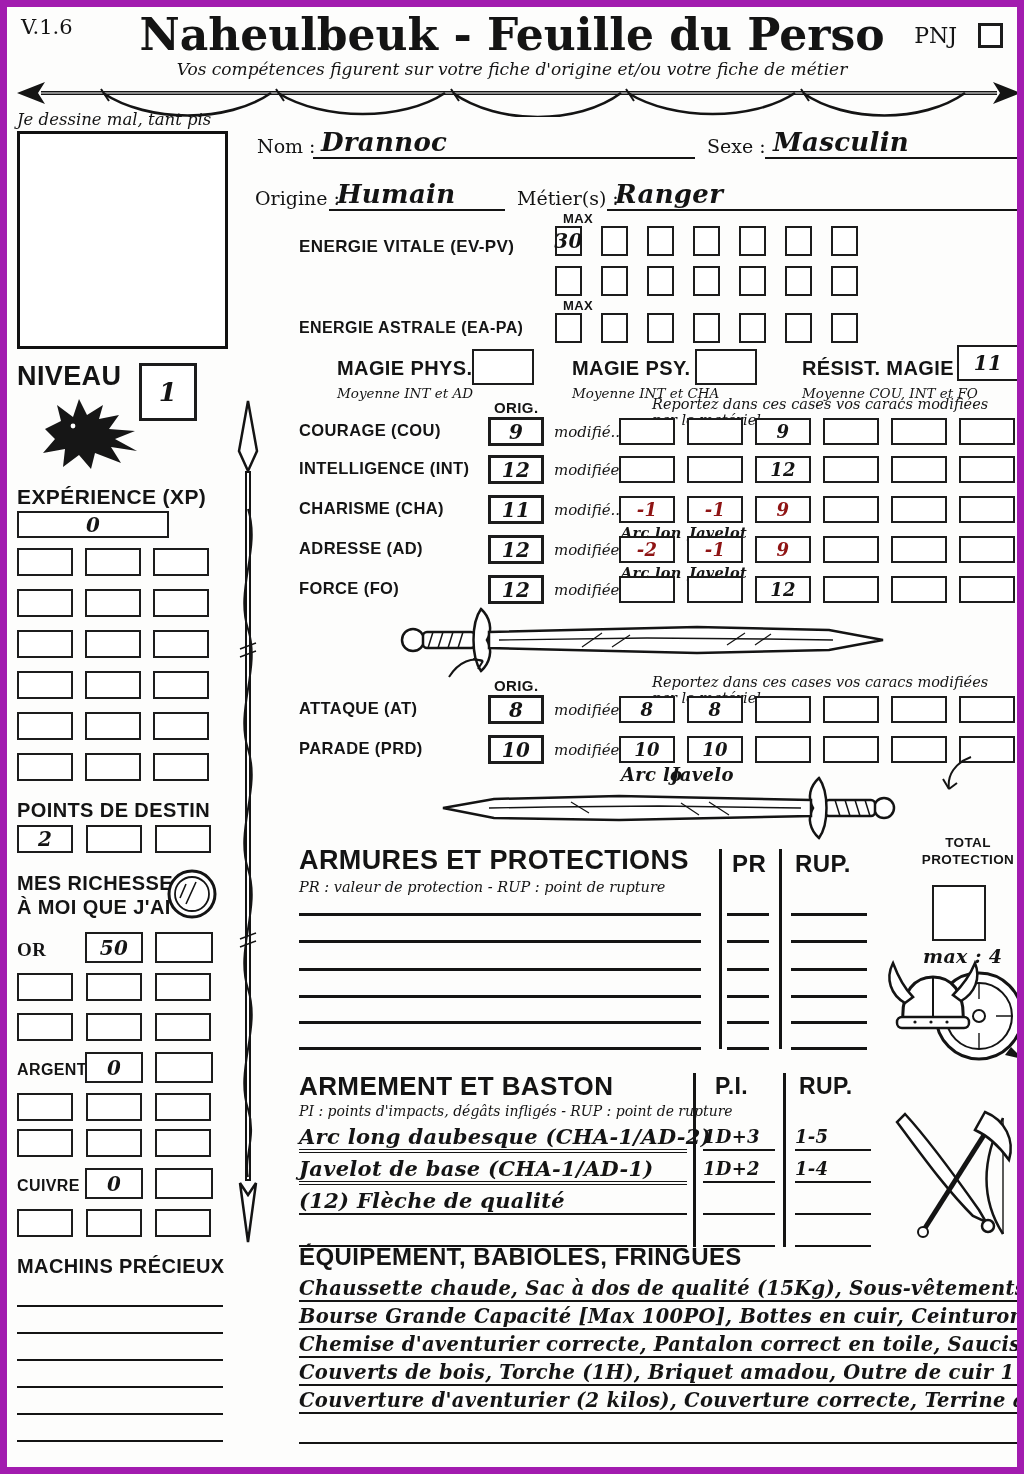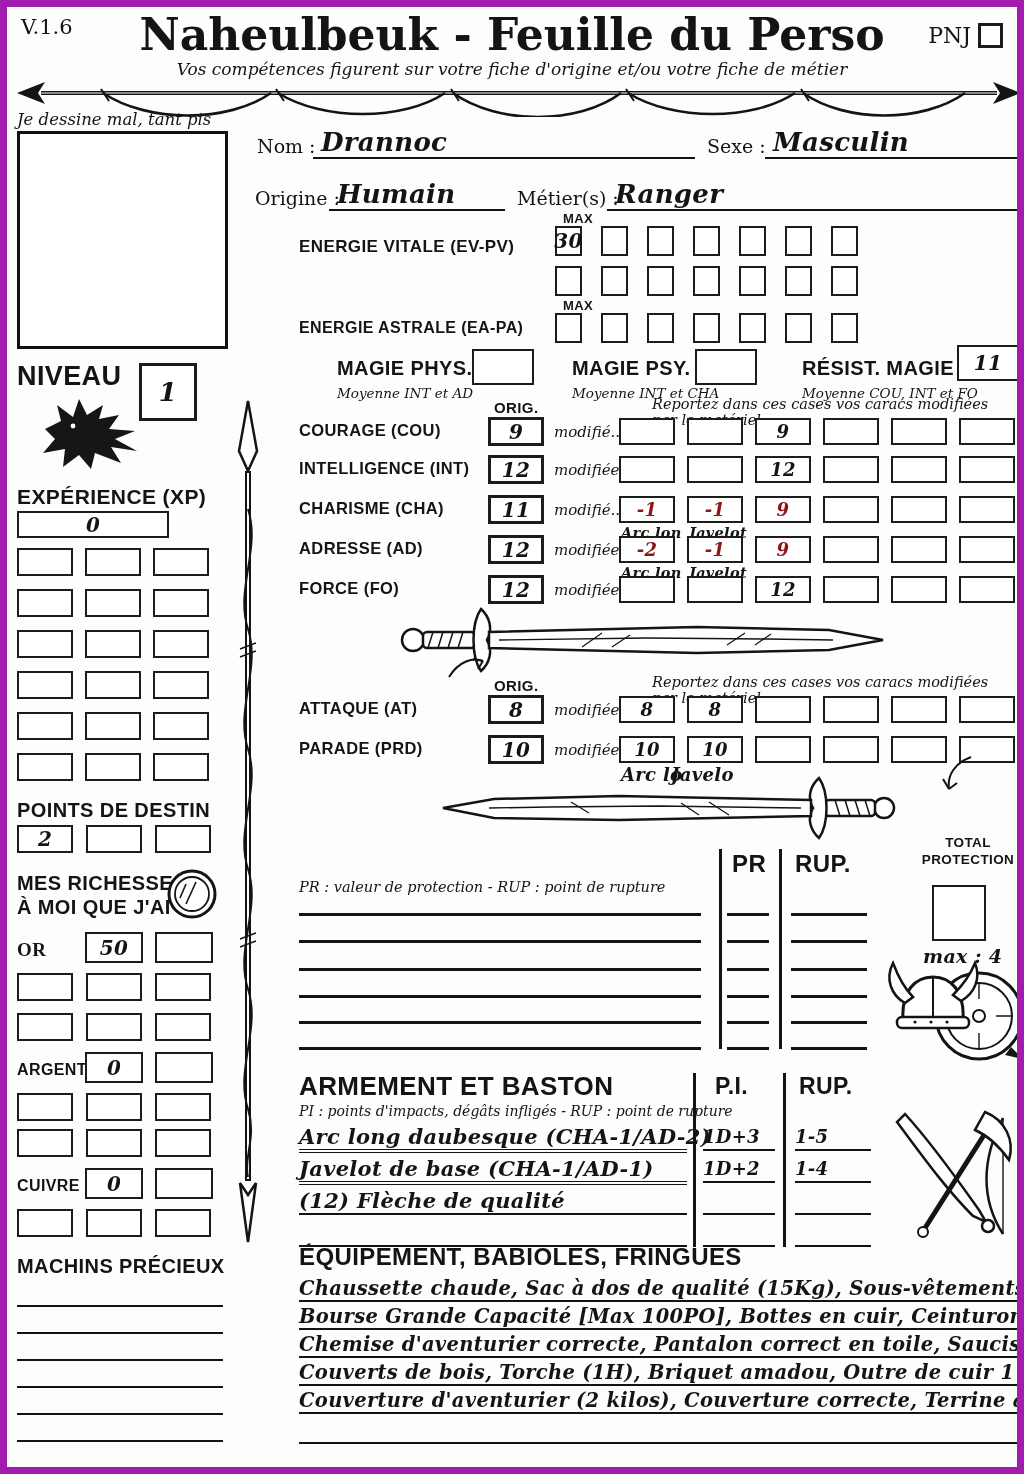--- a/index.html
+++ b/index.html
@@ -46,21 +46,21 @@
   .picell .hw{font-size:18px;line-height:24px;}
   svg{display:block;}
 </style>
 </head>
 <body>
 
 <div id="page">
 
   <div class="abs serif" style="left:14px;top:8px;font-size:21px;">V.1.6</div>
   <div class="abs serif" style="left:0;top:2px;width:100%;text-align:center;font-size:44px;font-weight:bold;">Naheulbeuk - Feuille du Perso</div>
-  <div class="abs" style="right:14px;top:16px;display:flex;align-items:center;gap:7px;">
+  <div class="abs" style="right:14px;top:16px;display:flex;align-items:center;gap:21px;">
     <span class="serif" style="font-size:22px;">PNJ</span>
     <span class="box" style="width:25px;height:25px;border-width:3px;"></span>
   </div>
   <div class="abs it" style="left:0;top:52px;width:100%;text-align:center;font-size:17px;">Vos compétences figurent sur votre fiche d'origine et/ou votre fiche de métier</div>
 
   <svg class="abs" style="left:6px;top:70px;" width="1012" height="40" viewBox="0 0 1012 40">
     <line x1="28" y1="16" x2="984" y2="16" stroke="#141414" stroke-width="4"></line>
     <line x1="28" y1="16" x2="984" y2="16" stroke="#ffffff" stroke-width="1"></line>
     <polygon points="4,16 32,5 25,16 32,27" fill="#141414"></polygon>
     <polygon points="1008,16 980,5 987,16 980,27" fill="#141414"></polygon>
@@ -494,20 +494,21 @@
       <circle cx="15" cy="33" r="10" fill="#fff" stroke="#141414" stroke-width="2.5"></circle>
       <rect x="24" y="25" width="50" height="16" rx="4" fill="#fff" stroke="#141414" stroke-width="2.5"></rect>
       <path d="M34,25 L29,41 M44,25 L39,41 M54,25 L49,41 M64,25 L59,41" stroke="#141414" stroke-width="1.5"></path>
       <path d="M80,3 C70,17 70,49 80,63 C89,55 92,43 86,33 C92,23 89,11 80,3 Z" fill="#fff" stroke="#141414" stroke-width="2.5"></path>
       <path d="M88,25 L280,21 L405,24 L456,33 L405,43 L280,45 L88,41 Z" fill="#fff" stroke="#141414" stroke-width="2.5"></path>
       <path d="M98,33 L240,31 L350,32 L410,33" stroke="#141414" stroke-width="1.4" fill="none"></path>
       <path d="M170,40 L190,27 M200,40 L218,28 M310,38 L328,27" stroke="#141414" stroke-width="1.2"></path>
     </g>
   </svg>
 
+  <div class="abs sans" style="left:292px;top:838px;font-size:27px;">ARMURES ET PROTECTIONS</div>
   <div class="abs it" style="left:292px;top:872px;font-size:14.5px;">PR : valeur de protection - RUP : point de rupture</div>
   <div class="vline" style="left:712px;top:842px;height:200px;"></div>
   <div class="vline" style="left:772px;top:842px;height:200px;"></div>
   <div class="abs sans" style="left:725px;top:843px;font-size:24px;">PR</div>
   <div class="abs sans" style="left:788px;top:843px;font-size:24px;">RUP.</div>
 
   <div class="abs sans" style="left:905px;top:828px;width:112px;text-align:center;font-size:13.5px;line-height:1.25;">
     <div>TOTAL</div>
     <div>PROTECTION</div>
   </div>

